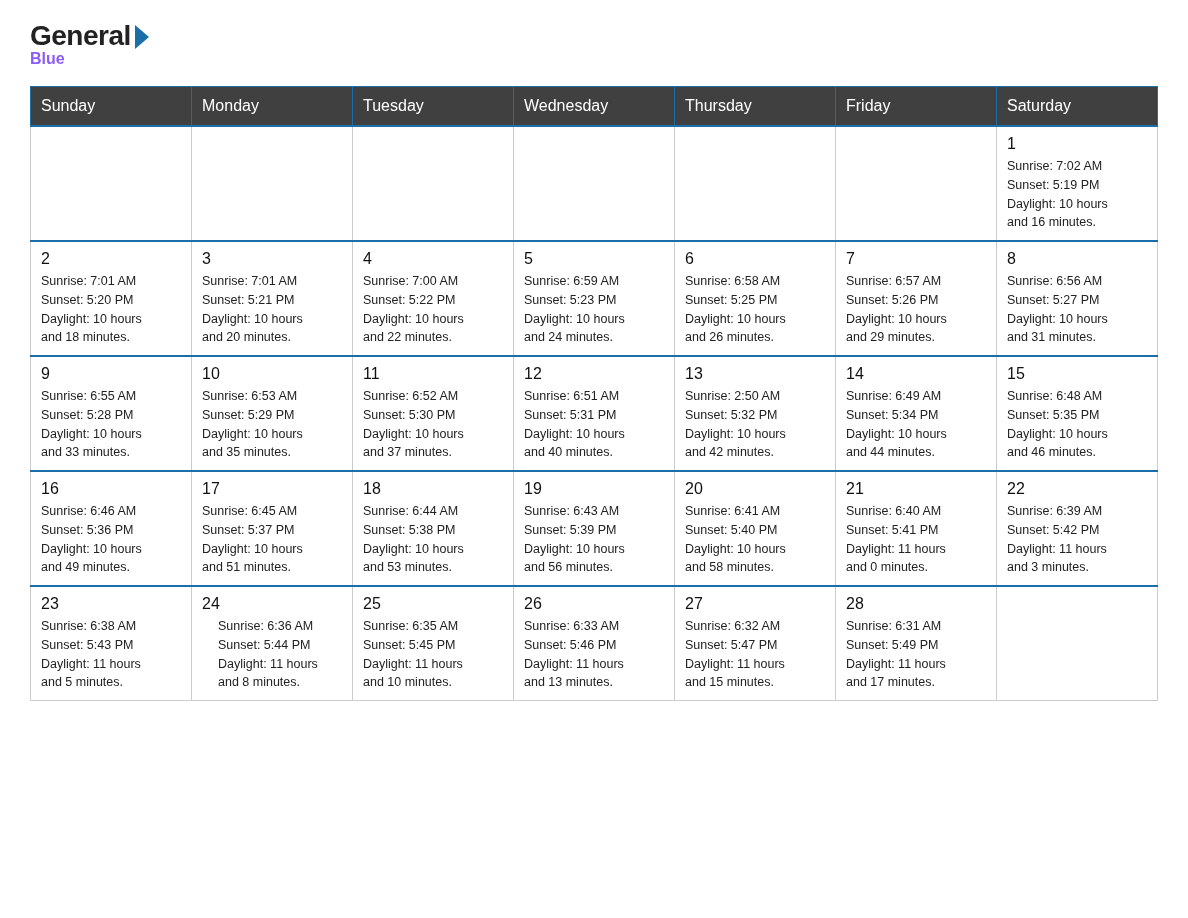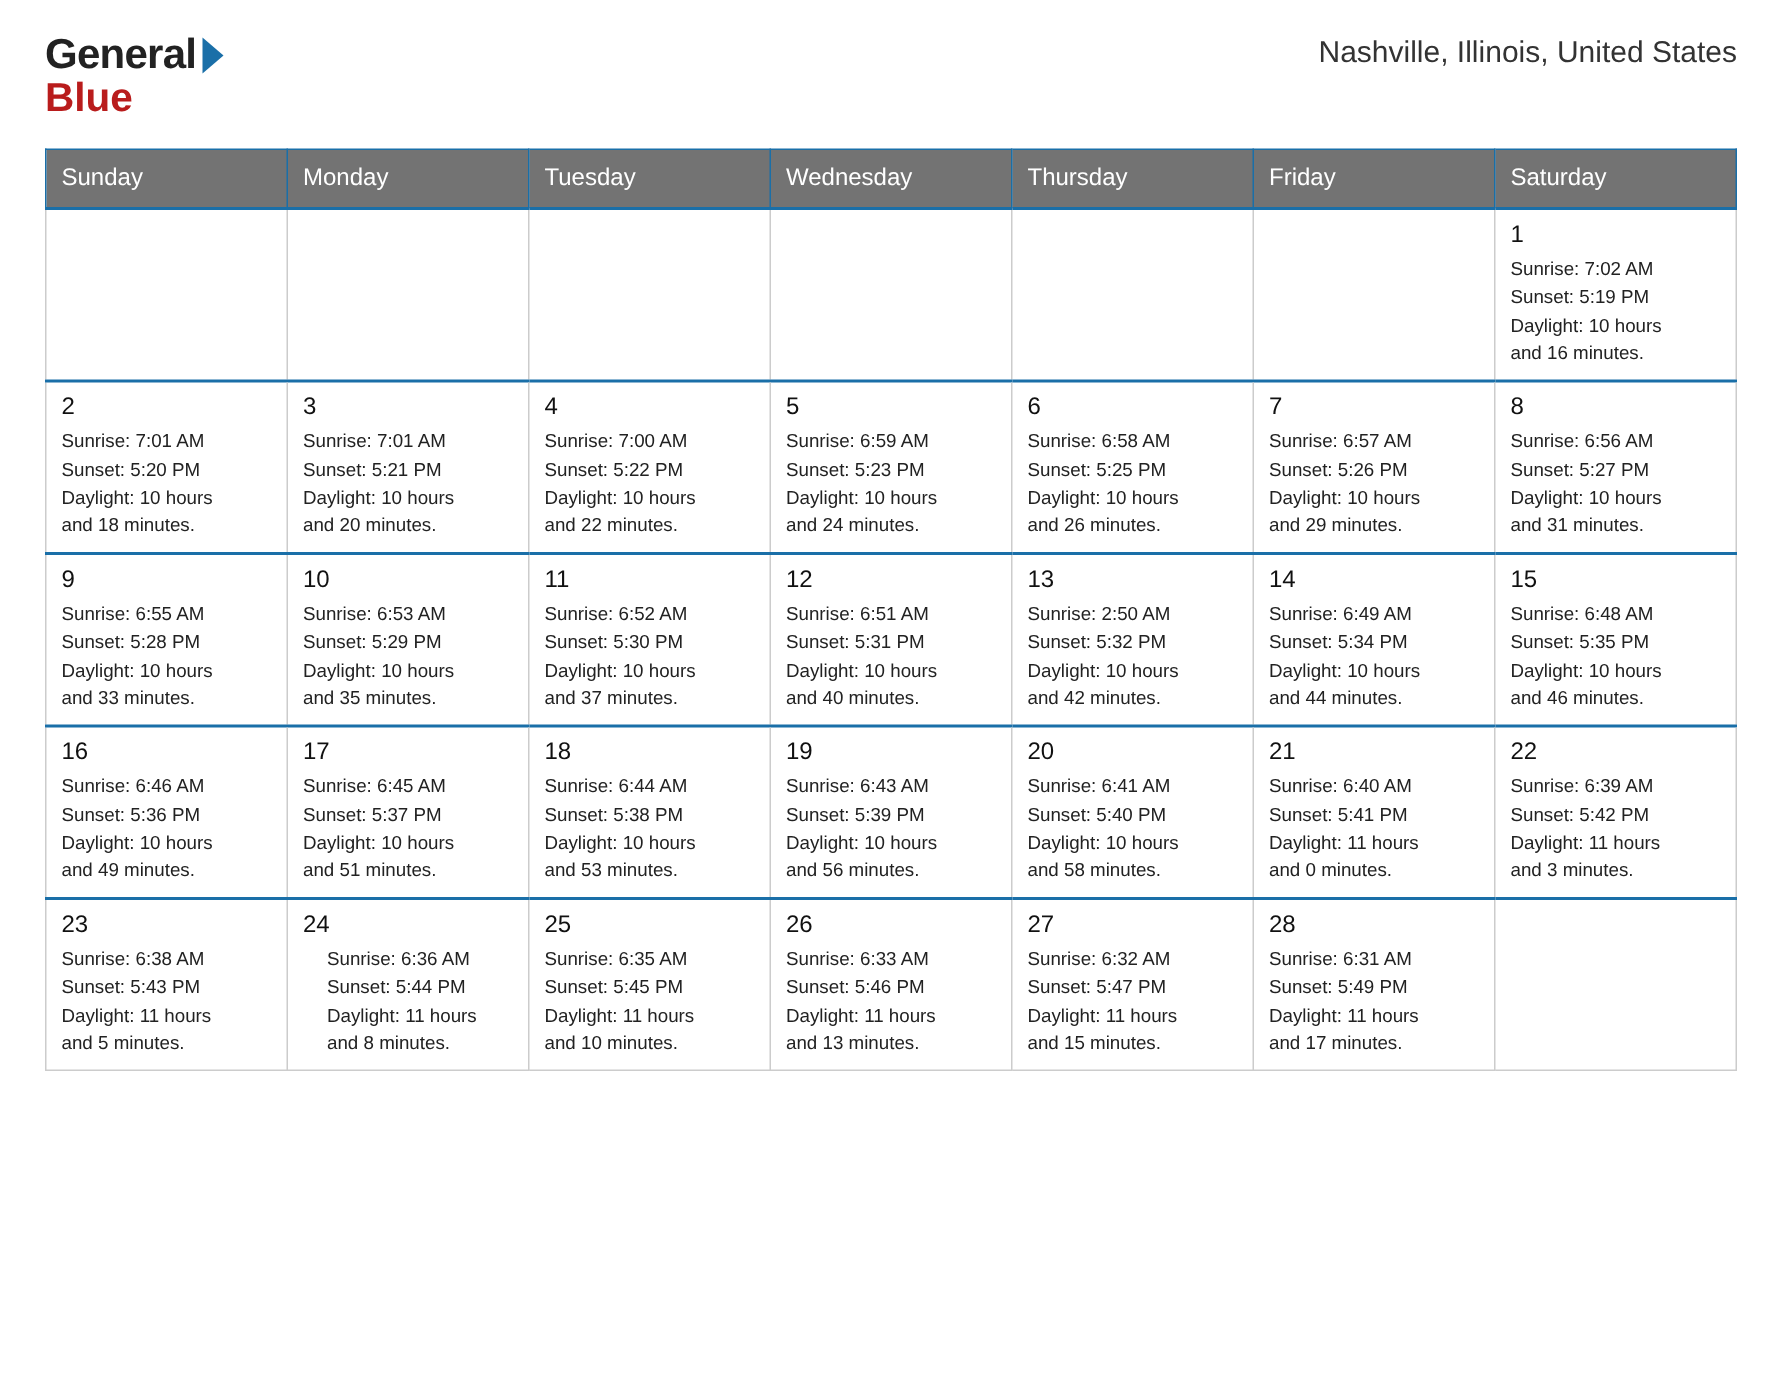--- a/index.html
+++ b/index.html
@@ -33,23 +33,23 @@
     .logo-arrow {
       width: 0;
       height: 0;
       border-left: 14px solid #1a6fa8;
       border-top: 12px solid transparent;
       border-bottom: 12px solid transparent;
       margin-left: 4px;
       margin-top: 2px;
     }
     .logo-blue {
-      font-size: 27px;
+      font-size: 16px;
       font-weight: bold;
-      color: #b91c1c;
+      color: #8b5cf6;
       margin-top: -2px;
     }
     .title-block {
       text-align: right;
     }
     .month-title {
       font-size: 48px;
       font-weight: bold;
       color: #111;
       line-height: 1.1;
@@ -57,21 +57,21 @@
     .location-title {
       font-size: 20px;
       color: #333;
       margin-top: 4px;
     }
     .calendar {
       width: 100%;
       border-collapse: collapse;
     }
     .calendar th {
-      background-color: #737373;
+      background-color: #404040;
       color: #fff;
       text-align: left;
       padding: 10px 10px;
       font-size: 16px;
       font-weight: normal;
       border: 1px solid #1a6fa8;
     }
     .calendar td {
       vertical-align: top;
       padding: 8px 10px;
@@ -109,21 +109,20 @@
 
 <div class="header">
   <div class="logo">
     <div class="logo-top">
       <span class="logo-general">General</span>
       <div class="logo-arrow"></div>
     </div>
     <span class="logo-blue">Blue</span>
   </div>
   <div class="title-block">
-    <div class="location-title">Nashville, Illinois, United States</div>
   </div>
 </div>
 
 <table class="calendar">
   <thead>
     <tr>
     <th>Sunday</th>
         <th>Monday</th>
         <th>Tuesday</th>
         <th>Wednesday</th>

